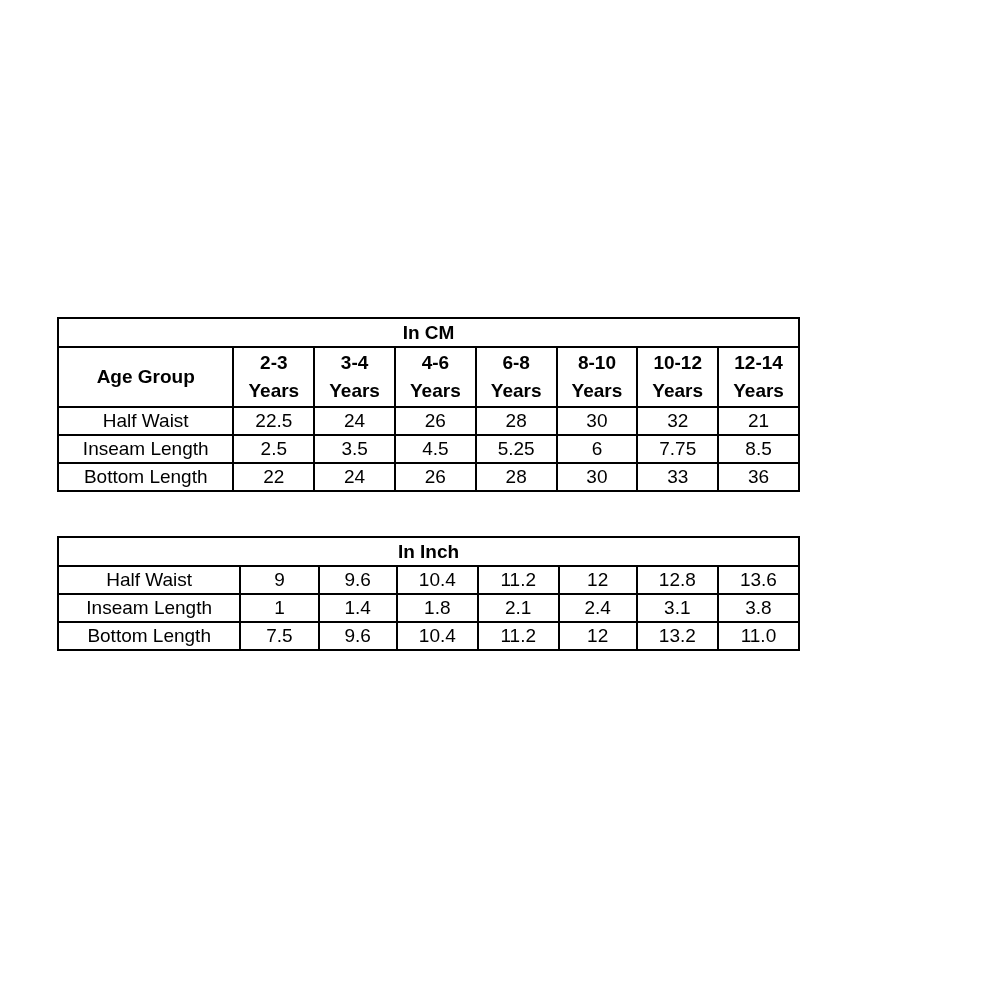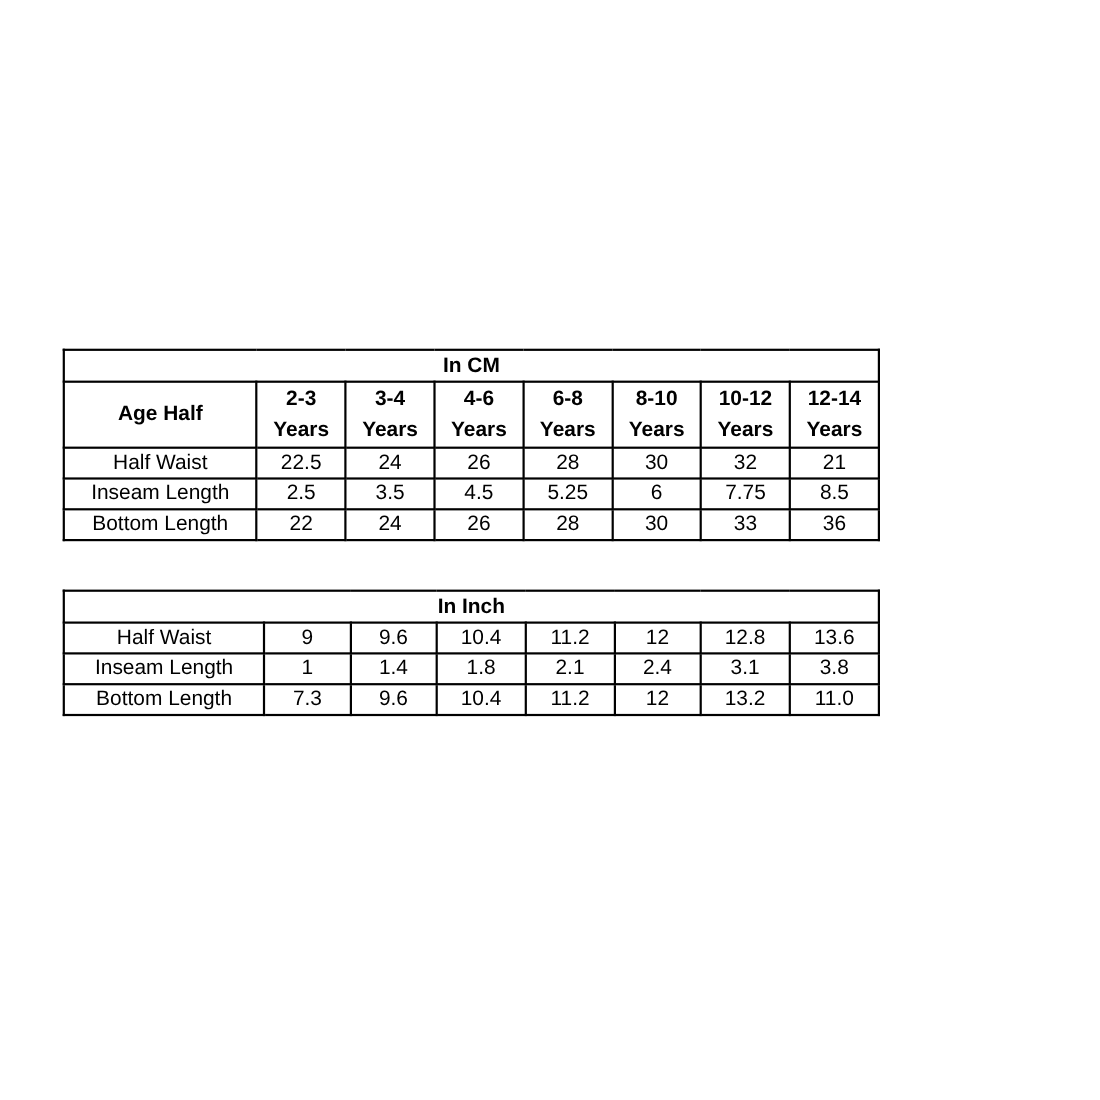--- a/index.html
+++ b/index.html
@@ -79,21 +79,21 @@
       <col class="col-data">
         <col class="col-data">
         <col class="col-data">
         <col class="col-data">
     </colgroup>
     <thead>
       <tr>
         <th class="table-title" colspan="8">In CM</th>
       </tr>
       <tr class="age-header-row">
-        <th class="corner-cell">Age Half</th>
+        <th class="corner-cell">Age Group</th>
         <th>
           <span class="age-range">2-3</span>
           <span class="age-unit">Years</span>
         </th>
         <th>
           <span class="age-range">3-4</span>
           <span class="age-unit">Years</span>
         </th>
         <th>
           <span class="age-range">4-6</span>
@@ -183,21 +183,21 @@
         <td>1</td>
         <td>1.4</td>
         <td>1.8</td>
         <td>2.1</td>
         <td>2.4</td>
         <td>3.1</td>
         <td>3.8</td>
       </tr>
       <tr>
         <td class="row-label">Bottom Length</td>
-        <td>7.3</td>
+        <td>7.5</td>
         <td>9.6</td>
         <td>10.4</td>
         <td>11.2</td>
         <td>12</td>
         <td>13.2</td>
         <td>11.0</td>
       </tr>
     </tbody>
   </table>
 

